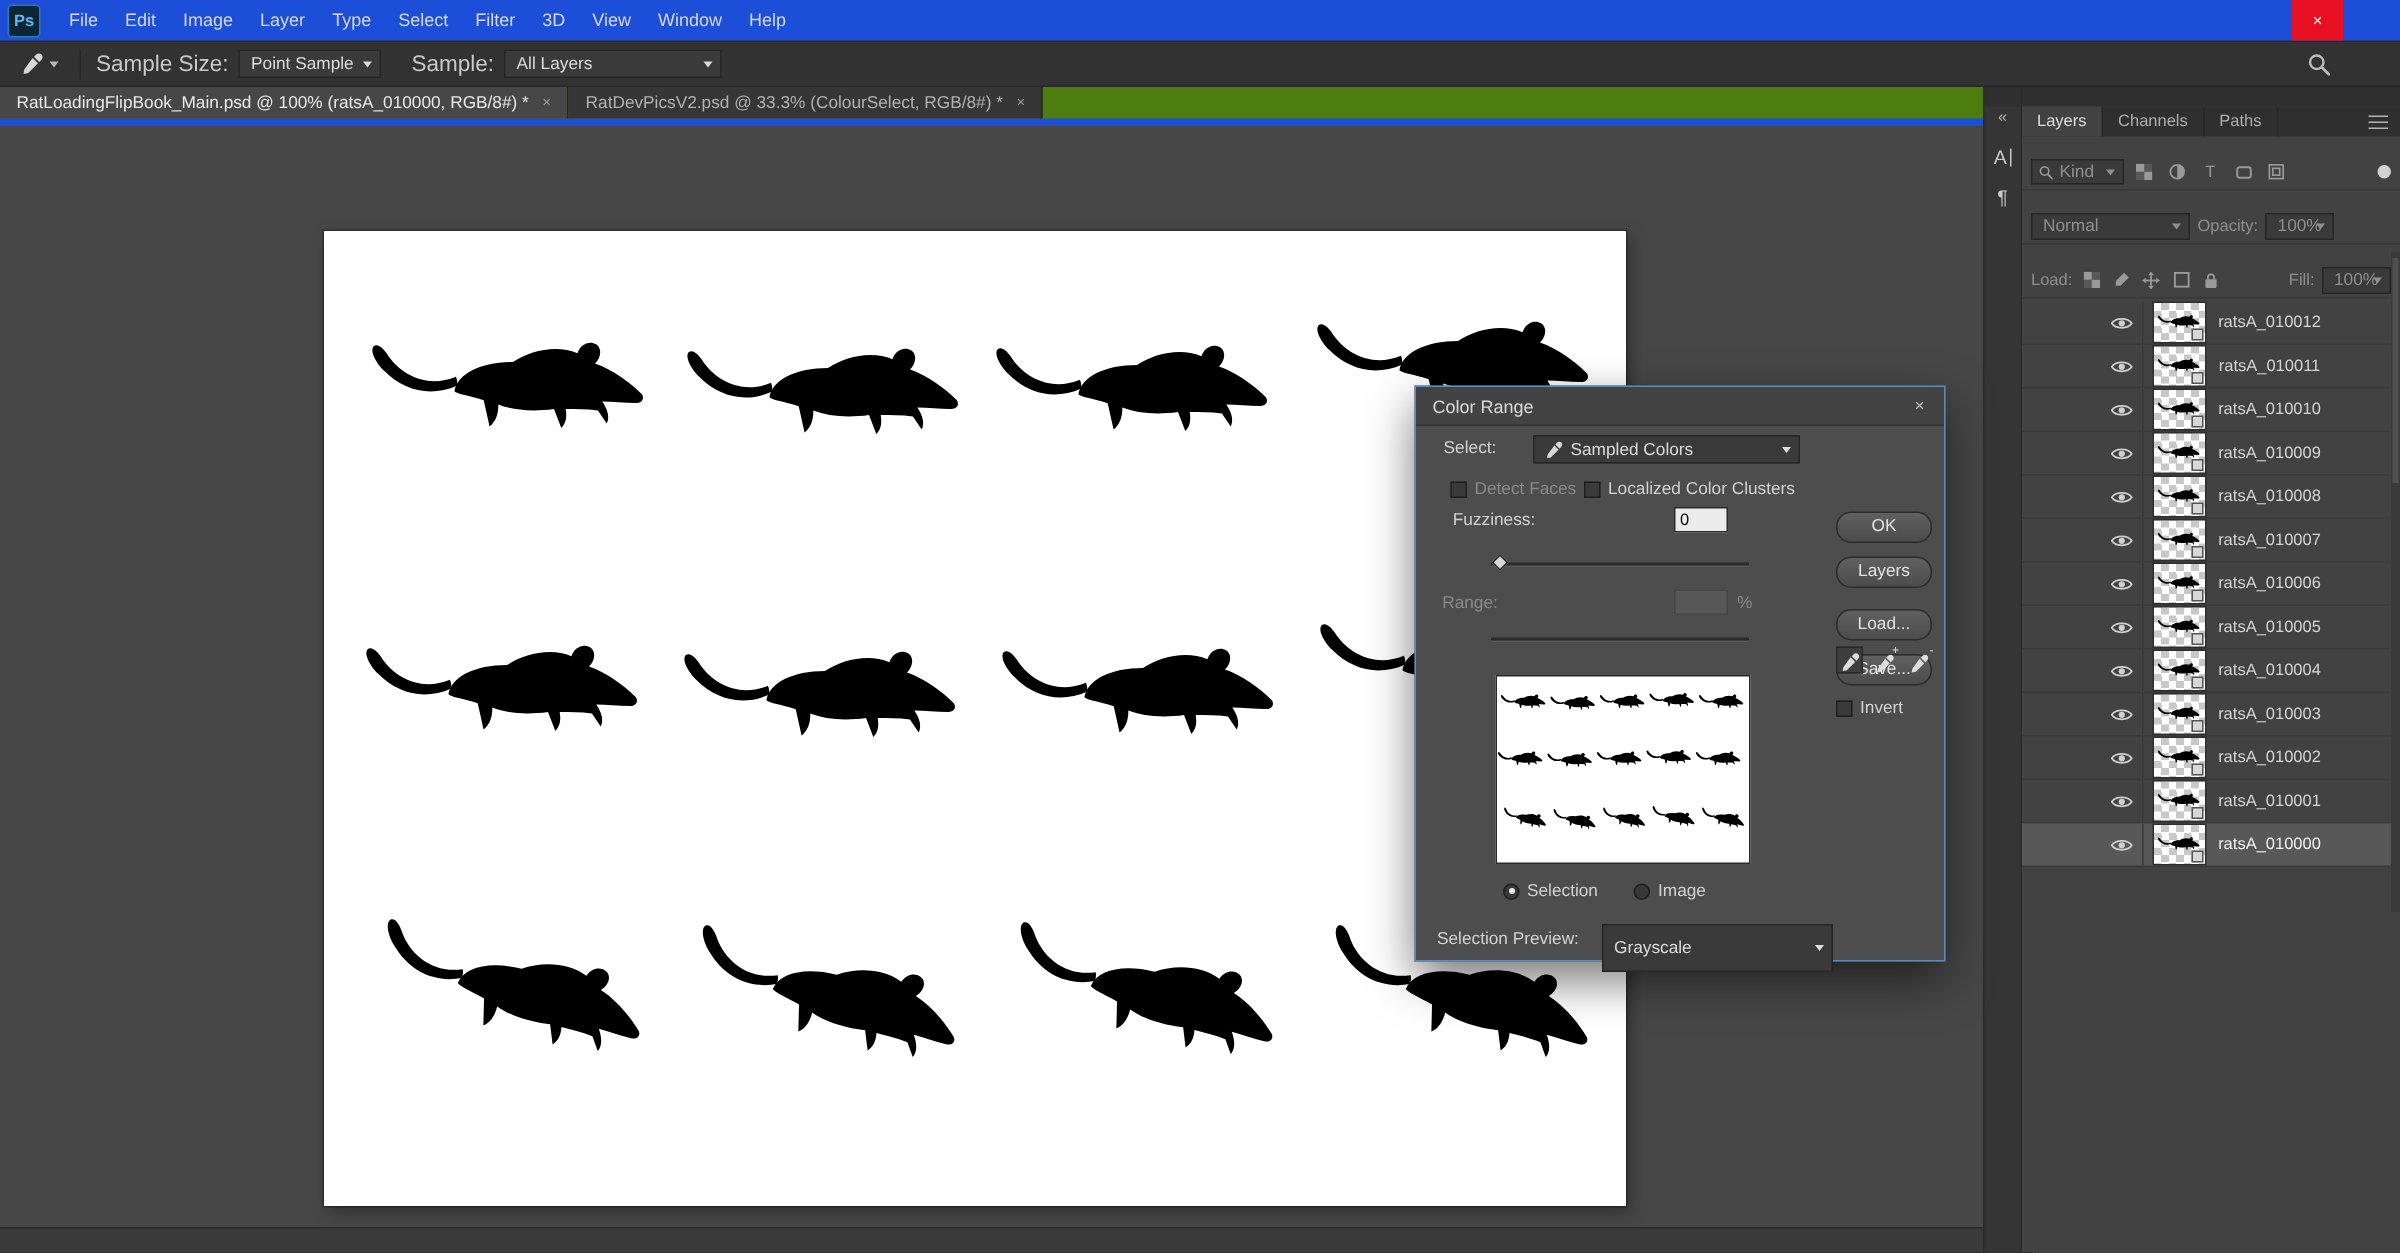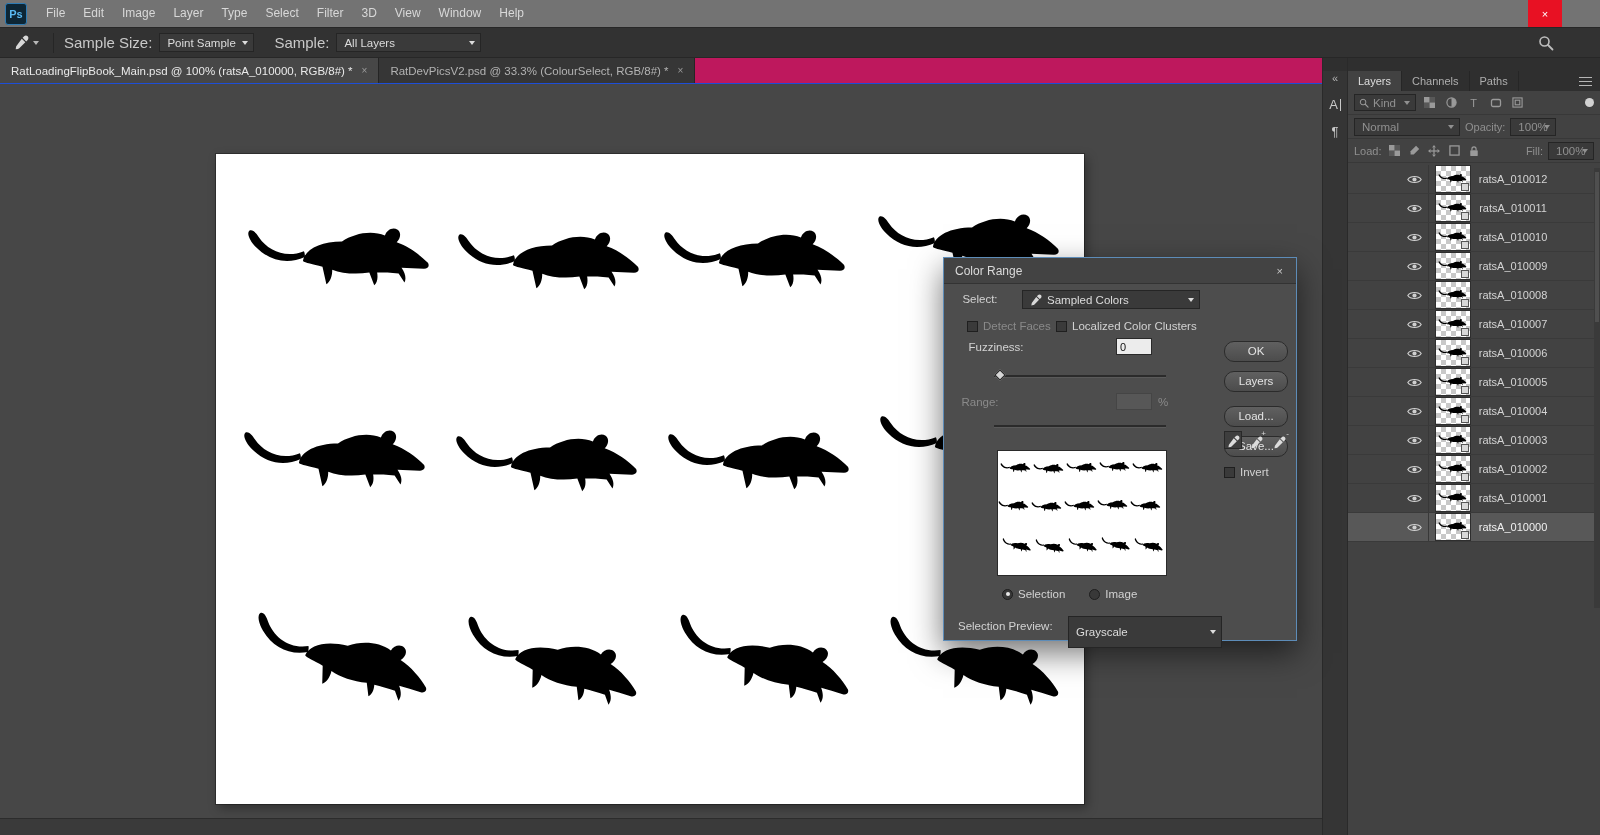--- a/index.html
+++ b/index.html
@@ -6,21 +6,21 @@
   html,body { background:#262626; }
   #app {
     position:relative; width:1600px; height:835px; overflow:hidden;
     background:#323232; font-family:"Liberation Sans","DejaVu Sans",sans-serif;
     color:#d6d6d6; font-size:12px; -webkit-user-select:none; user-select:none;
   }
   svg { display:block; }
 
   
   .menubar { position:absolute; left:0; top:0; width:1600px; height:27px;
-    background:#737373; display:flex; align-items:center; z-index:30; }
+    background:#1d4ed8; display:flex; align-items:center; z-index:30; }
   .ps-logo { width:22px; height:22px; margin:0 10px 0 5px; background:#0d2635;
     border:1px solid #2d7bb4; border-radius:3px; color:#59b9f2; font-size:11px;
     font-weight:bold; display:flex; align-items:center; justify-content:center; }
   .menu-item { padding:0 9px; line-height:27px; color:#d8d8d8; font-size:12px; cursor:default; }
   .win-close { position:absolute; left:1528px; top:0; width:34px; height:27px;
     background:#e81123; color:#fff; font-size:11px; display:flex; align-items:center; justify-content:center; }
 
   
   .optionsbar { position:absolute; left:0; top:27px; width:1600px; height:31px;
     background:#323232; border-top:1px solid #272727; border-bottom:1px solid #272727;
@@ -34,21 +34,21 @@
     display:inline-flex; align-items:center; padding:0 16px 0 7px; color:#dcdcdc; font-size:11.5px; }
   .dd::after { content:""; position:absolute; right:5px; top:50%; margin-top:-2px;
     border-left:3.5px solid transparent; border-right:3.5px solid transparent; border-top:4.5px solid currentColor; }
   .dd.dim { color:#909090; }
   .dd-sample-size { width:95px; margin-right:20px; }
   .dd-sample { width:145px; }
   .search-btn { position:absolute; right:46px; top:7px; width:16px; height:16px; color:#bdbdbd; }
 
   
   .tabbar { position:absolute; left:0; top:58px; width:1322px; height:26px;
-    background:#be185d; display:flex; border-bottom:1px solid #1d4ed8; z-index:5; }
+    background:#4d7c0f; display:flex; border-bottom:5px solid #1d4ed8; z-index:5; }
   .doc-tab { display:flex; align-items:center; gap:9px; padding:0 11px; font-size:11.5px;
     color:#b2b2b2; background:#363636; border-right:1px solid #252525; }
   .doc-tab.active { background:#474747; color:#e9e9e9; }
   .doc-tab .tab-close { font-size:10px; color:#9a9a9a; }
 
   
   .canvas-area { position:absolute; left:0; top:84px; width:1322px; height:734px;
     background:#474747; overflow:hidden; }
   .page { position:absolute; left:216px; top:70px; width:868px; height:650px; background:#ffffff;
     box-shadow:0 0 0 1px rgba(0,0,0,.3), 3px 4px 10px rgba(0,0,0,.35); }
@@ -70,21 +70,21 @@
   .right-panel { position:absolute; left:1348px; top:58px; width:252px; height:777px; background:#424242; }
   .panel-top { height:13px; background:#2f2f2f; }
   .panel-tabs { height:20px; background:#2f2f2f; display:flex; align-items:stretch; }
   .panel-tab { padding:0 10px; line-height:20px; font-size:11px; color:#aeaeae; border-right:1px solid #262626; }
   .panel-tab.active { background:#424242; color:#dedede; }
   .panel-menu { margin-left:auto; display:flex; align-items:center; padding-right:8px; }
   .hamburger { width:13px; height:9px; border-top:1.5px solid #b5b5b5; border-bottom:1.5px solid #b5b5b5; position:relative; }
   .hamburger::after { content:""; position:absolute; left:0; right:0; top:3px; border-top:1.5px solid #b5b5b5; }
 
   .panel-row { height:24px; display:flex; align-items:center; padding:0 6px; gap:5px;
-    border-bottom:1px solid #383838; color:#8f8f8f; font-size:11px; }
+    border-bottom:1px solid #383838; color:#8f8f8f; font-size:11px;margin-top:12px; }
   .kind-dd { width:62px; height:17px; gap:4px; padding:0 14px 0 4px; }
   .kind-dd .icon10 { width:10px; height:10px; color:#9a9a9a; }
   .filter-ico { width:17px; height:16px; display:flex; align-items:center; justify-content:center; color:#9a9a9a; fill:#9a9a9a; font-size:11px; }
   .toggle-dot { margin-left:auto; width:9px; height:9px; border-radius:50%; background:#d2d2d2; }
   .blend-dd { width:106px; height:18px; }
   .small-dd { width:46px; height:18px; }
   .lock-ico { width:15px; height:15px; display:flex; align-items:center; justify-content:center; fill:#9a9a9a; color:#9a9a9a; }
 
   .layers-list { margin-top:2px; }
   .layer-row { height:29px; display:flex; align-items:center; border-bottom:1px solid #3a3a3a;justify-content:center; }

